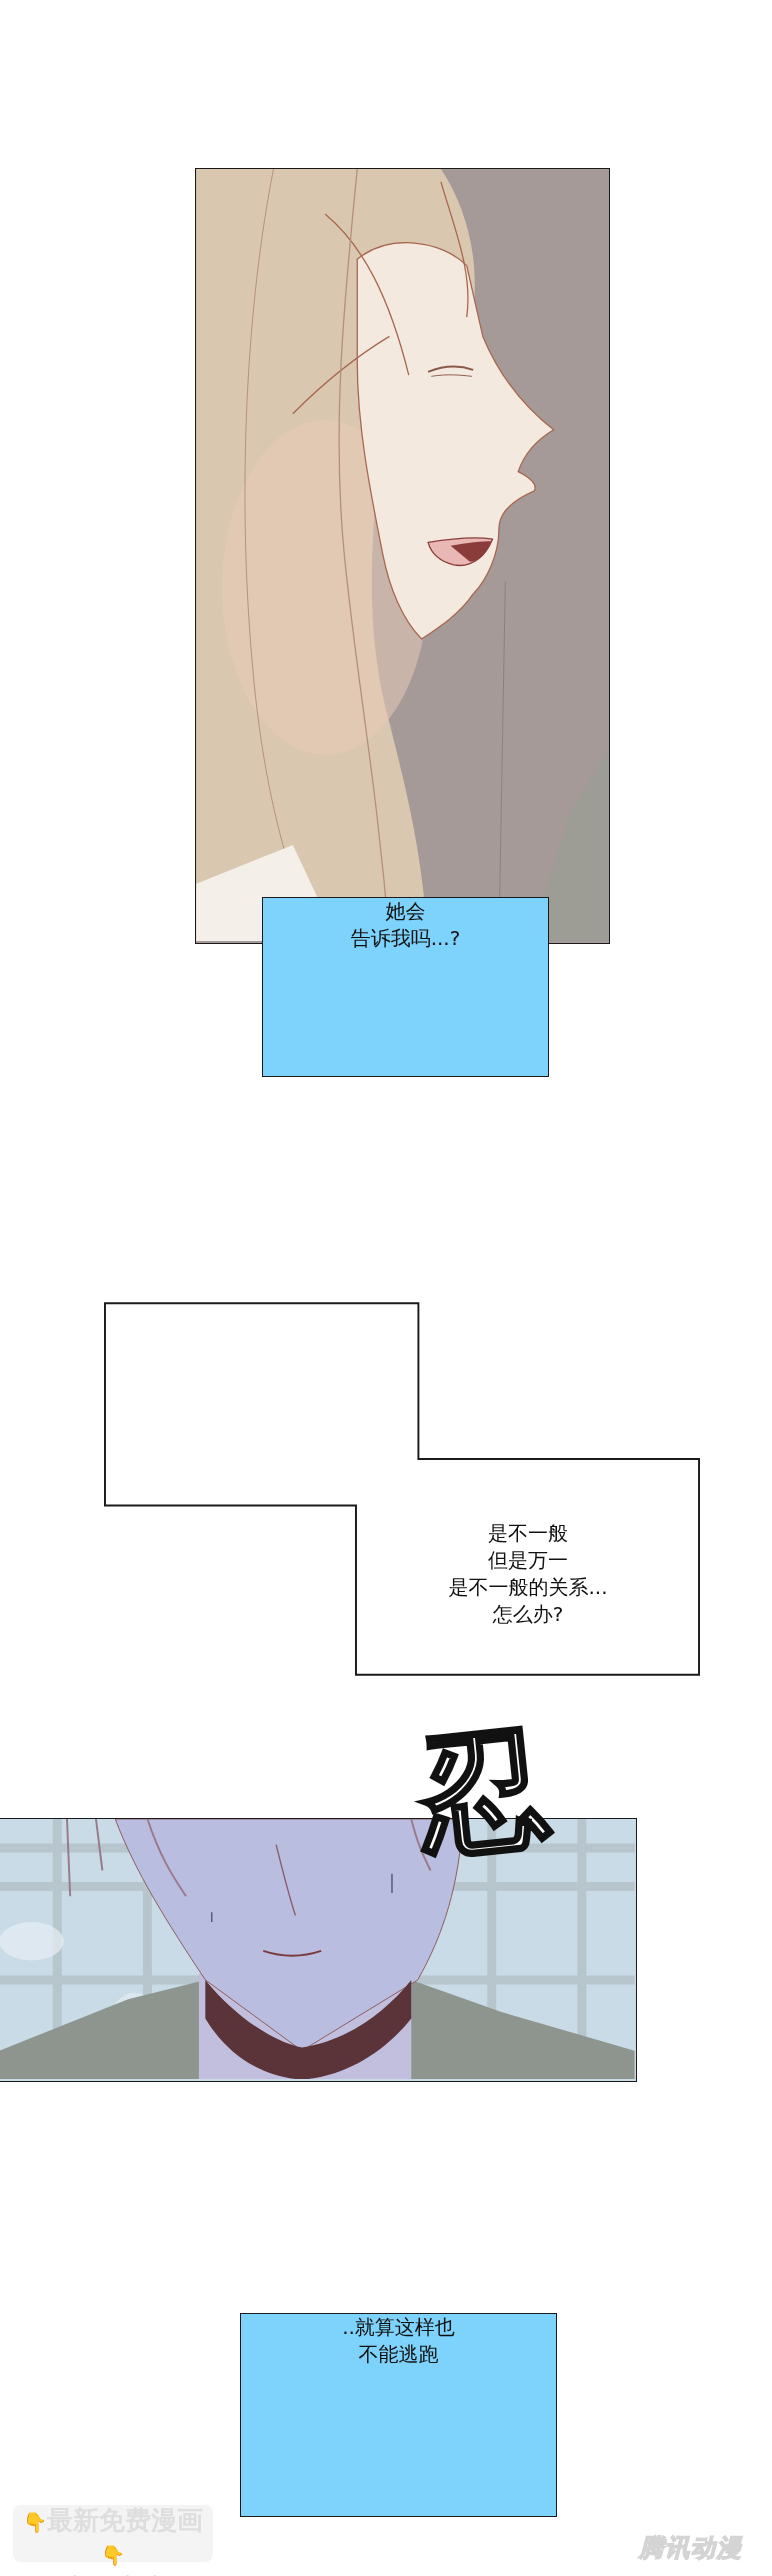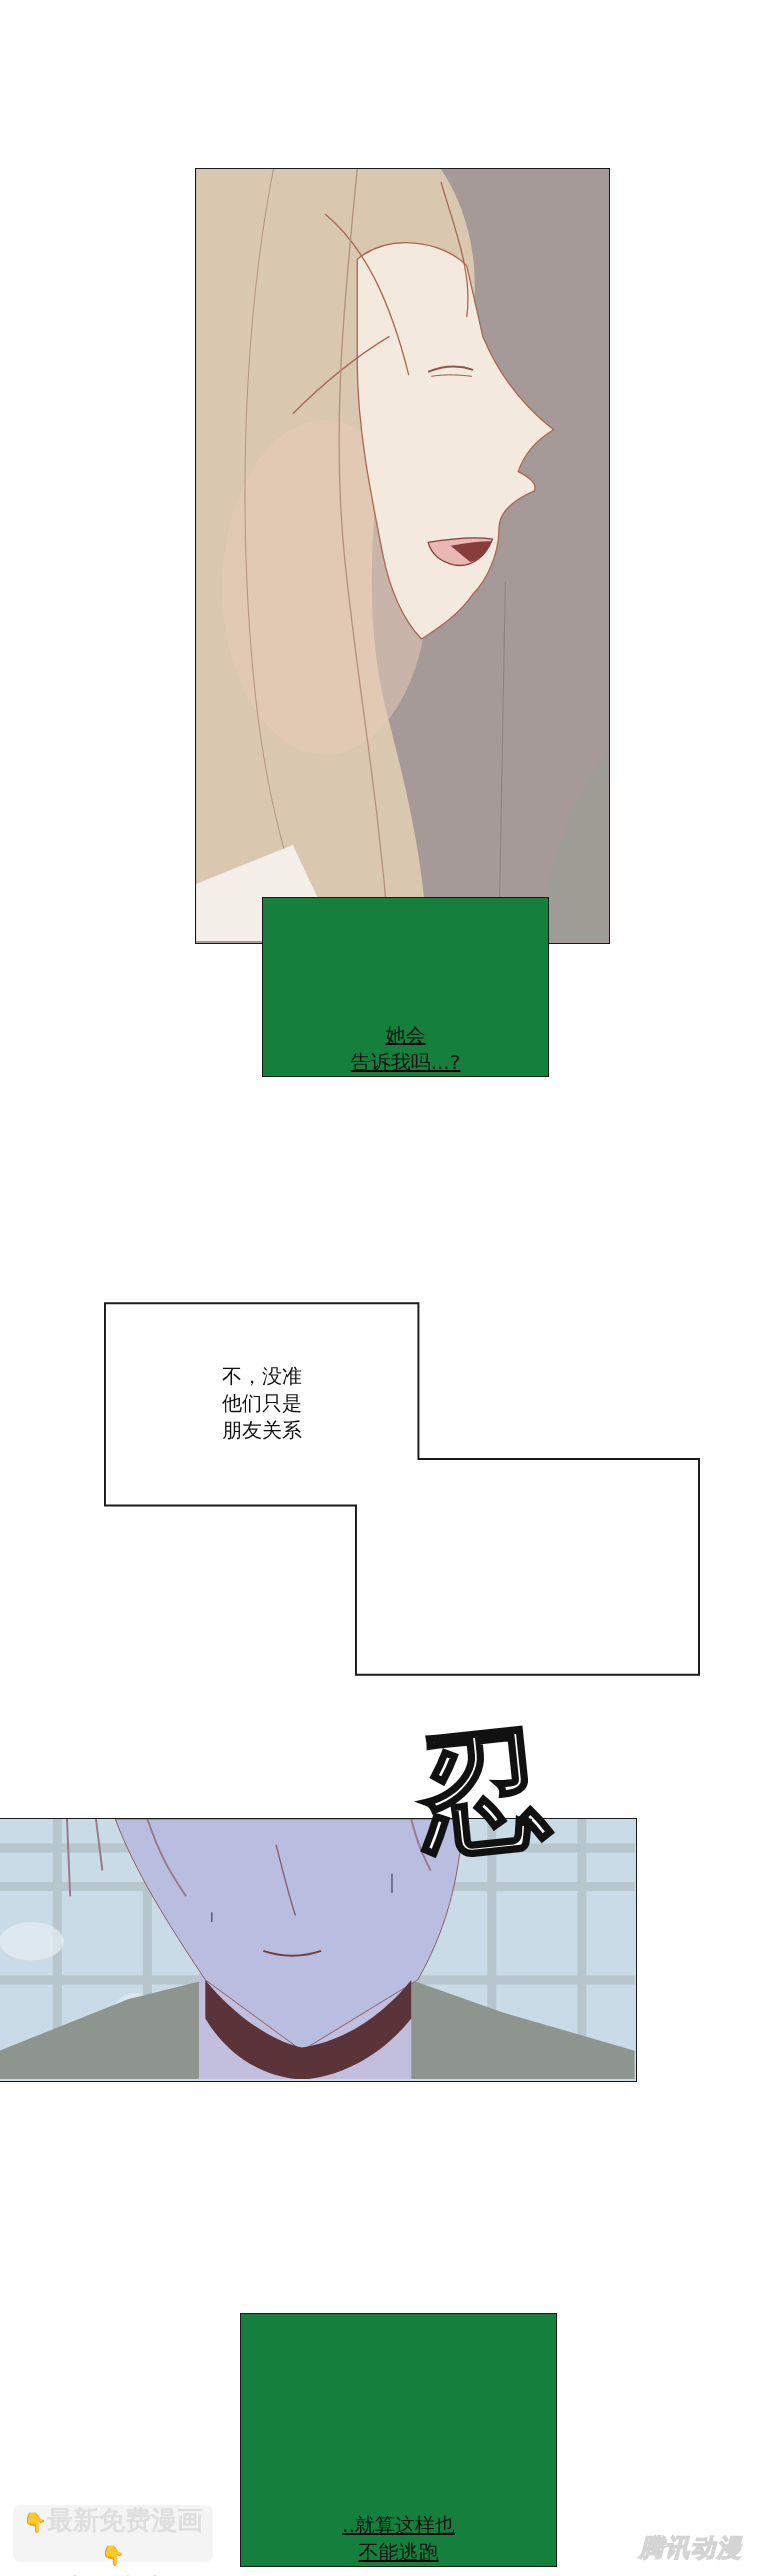--- a/index.html
+++ b/index.html
@@ -1,21 +1,21 @@
 <!DOCTYPE html>
 <html style="font-size:10.3px"><head>
 <meta charset="utf-8">
 <style>
   html, body { margin:0; padding:0; background:#ffffff; }
   body { width:773px; height:2576px; position:relative; overflow:hidden;
          font-family:"DejaVu Sans", "Liberation Sans", sans-serif; }
   .abs { position:absolute; }
   .panel { position:absolute; border:1.9px solid #1a1a1a; box-sizing:border-box; overflow:hidden; }
-  .box { position:absolute; background:#15803d; border:1.9px solid #1a1a1a; box-sizing:border-box;
-         display:flex; align-items:flex-end; justify-content:center; text-align:center;text-decoration:underline; }
+  .box { position:absolute; background:#7dd3fc; border:1.9px solid #1a1a1a; box-sizing:border-box;
+         display:flex; align-items:flex-start; justify-content:center; text-align:center; }
   .box-text { font-size:20px; line-height:27px; color:#111; white-space:pre-line; }
   .sfx { font-size:129px; font-weight:bold; color:#ffffff; line-height:1;
          -webkit-text-stroke:3.2px #111; transform:rotate(-6deg); }
   .watermark { background:#f4f4f4; border-radius:7.7px; text-align:center; color:#dcdcdc; }
   .wm-line1 { font-size:26px; font-weight:bold; line-height:31px; color:#dedede; }
   .wm-line2 { font-size:22px; line-height:26px; color:#e0e0e0; }
   .hand { color:#f2b632; font-size:19.3px; }
   .logo { font-size:24.5px; font-weight:bold; font-style:italic; color:#3b82f6;
           -webkit-text-stroke:1.3px #d4d4d4; letter-spacing:1.3px; }
 </style>
@@ -53,23 +53,24 @@
 
 <div class="box" style="left:262px; top:897px; width:287px; height:180px;">
   <div class="box-text">她会
 告诉我吗...?</div>
 </div>
 
 <div class="abs" style="left:104px; top:1302px; width:596px; height:374px;">
   <svg width="596" height="374" viewBox="0 0 926 580" style="position:absolute;left:0;top:0;">
     <path d="M1.5,1.5 L488.5,1.5 L488.5,243.5 L924.5,243.5 L924.5,578.5 L391.5,578.5 L391.5,315.5 L1.5,315.5 Z" fill="#ffffff" stroke="#1a1a1a" stroke-width="3"></path>
   </svg>
-  <div class="box-text abs" style="left:0; top:61px; width:316px; text-align:center;">不，没准
-他们只是
-朋友关系</div>
+  <div class="box-text abs" style="left:252px; top:218px; width:344px; text-align:center;">是不一般
+但是万一
+是不一般的关系...
+怎么办?</div>
 </div>
 
 <div class="abs sfx" style="left:420px; top:1726px; z-index:5;">忍</div>
 
 <div class="panel" style="left:-1.9px; top:1818px; width:639px; height:264px; background:#c9dbe6;">
   <svg width="636" height="260" viewBox="0 0 987 404" style="position:absolute;left:0;top:0;">
 
     <g opacity="0.55" stroke="#a9b4ba" stroke-width="14">
       <line x1="0" y1="45" x2="987" y2="45"></line>
       <line x1="0" y1="105" x2="987" y2="105"></line>
@@ -98,21 +99,21 @@
     <path d="M610,85 L610,115" stroke="#4a4a6a" stroke-width="2"></path>
     <path d="M330,145 L330,160" stroke="#4a4a6a" stroke-width="2"></path>
 
     <path d="M105,0 L110,120" stroke="#9a7a8a" stroke-width="3"></path>
     <path d="M150,0 L160,80" stroke="#9a7a8a" stroke-width="3"></path>
     <path d="M230,0 C250,60 270,90 290,120" fill="none" stroke="#9a7a8a" stroke-width="3"></path>
     <path d="M640,0 C650,40 660,60 670,80" fill="none" stroke="#9a7a8a" stroke-width="3"></path>
   </svg>
 </div>
 
-<div class="box" style="left:240px; top:2313px; width:317px; height:254px;">
+<div class="box" style="left:240px; top:2313px; width:317px; height:204px;">
   <div class="box-text">..就算这样也
 不能逃跑</div>
 </div>
 
 <div class="abs watermark" style="left:13px; top:2505px; width:200px; height:57px;">
   <div class="wm-line1">
     <span class="hand">👇</span><span>最新免费漫画</span><span class="hand">👇</span>
   </div>
   <div class="wm-line2">www.baozimh.com</div>
 </div>

